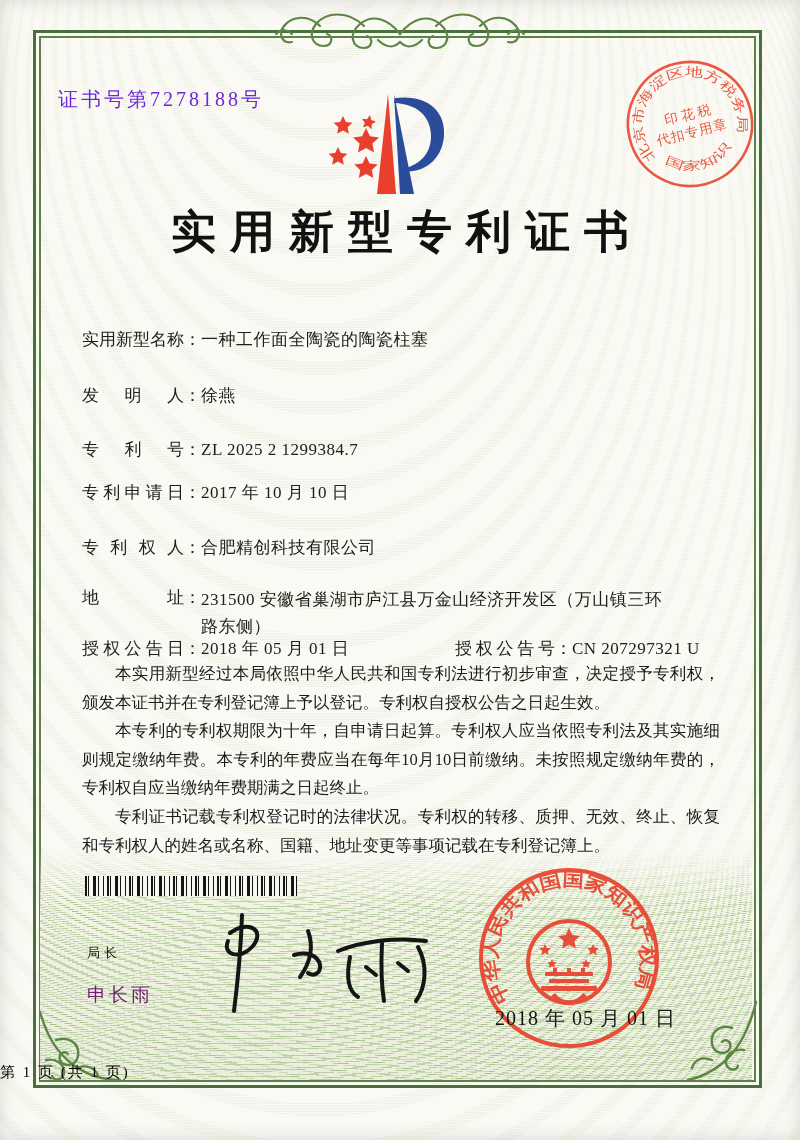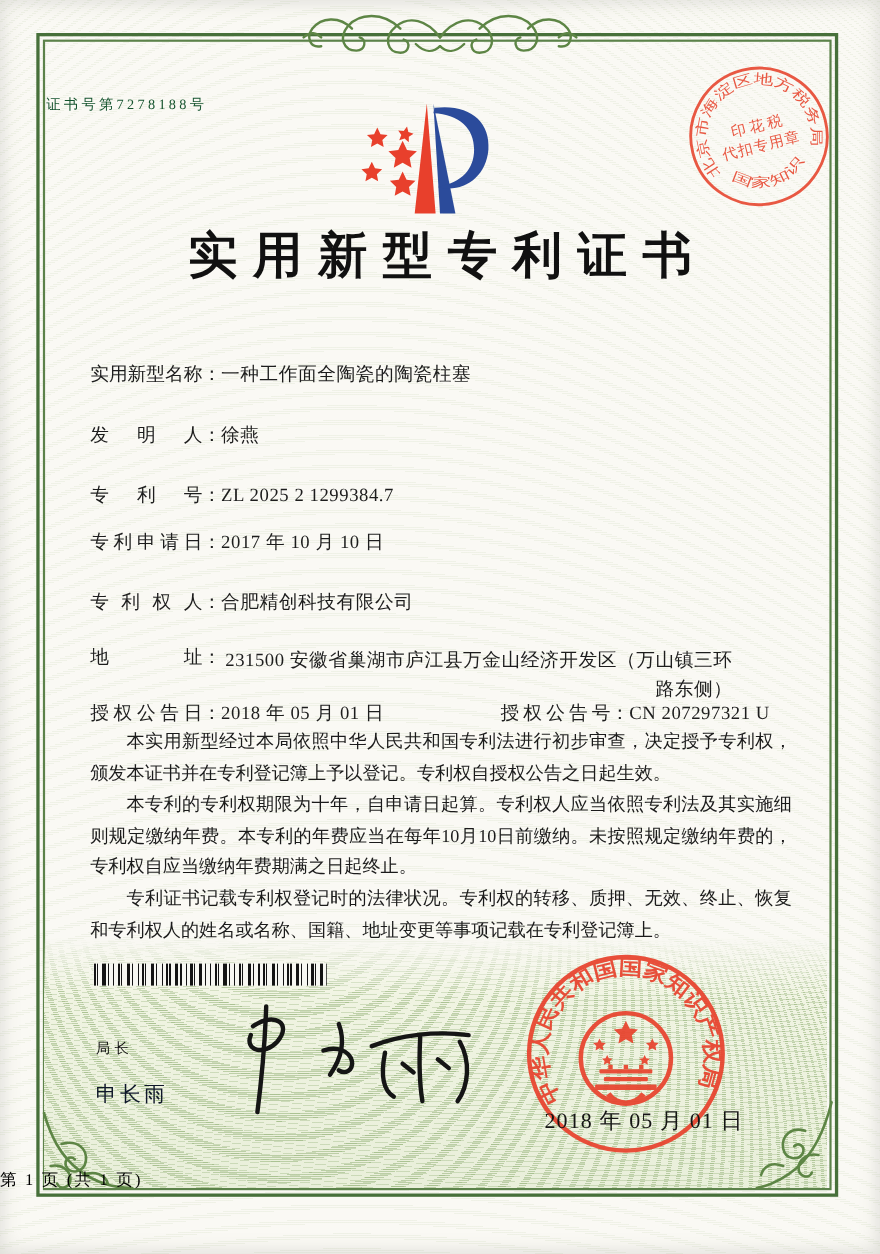--- a/index.html
+++ b/index.html
@@ -16,41 +16,41 @@
     border:3px solid #47703a;}
   .frame-inner{position:absolute;inset:3px;border:2px solid #5c824a;}
   
   .lower-zone{position:absolute;left:40px;top:852px;width:712px;height:228px;z-index:1;
     background:
       repeating-radial-gradient(1500px 520px at 30% -280px,rgba(130,165,100,.45) 0 1px,transparent 1px 5px),
       repeating-radial-gradient(1500px 560px at 75% 1180px,rgba(130,165,100,.30) 0 1px,transparent 1px 6px),
       linear-gradient(#f2f5e4,#e9efda);
     -webkit-mask-image:linear-gradient(to bottom,transparent,#000 55px);
     mask-image:linear-gradient(to bottom,transparent,#000 55px);}
-  .cert-no{position:absolute;left:42px;top:86px;font-size:13px;color:#14532d;letter-spacing:3px;z-index:3;}
+  .cert-no{position:absolute;left:58px;top:86px;font-size:20px;color:#6d28d9;letter-spacing:3px;z-index:3;}
   .title{position:absolute;left:0;top:202px;width:100%;text-align:center;font-size:45px;
     font-weight:700;color:#111;letter-spacing:14px;text-indent:14px;z-index:3;}
   .logo{position:absolute;left:328px;top:92px;z-index:3;}
   .stamp-top{position:absolute;left:610px;top:44px;transform:rotate(-14deg);opacity:.95;z-index:4;}
   .fields{position:absolute;left:0;top:0;width:100%;z-index:3;font-size:17px;color:#1d1d1d;}
   .frow{position:absolute;left:82px;white-space:nowrap;}
   .flabel{display:inline-block;width:102px;text-align:justify;text-align-last:justify;vertical-align:top;}
-  .fvalue{letter-spacing:.5px;text-align:right;}
+  .fvalue{letter-spacing:.5px;}
   .fvalue.wrap{display:inline-block;width:465px;white-space:normal;vertical-align:top;line-height:27px;}
   .grant-no{position:absolute;left:373px;top:0;white-space:nowrap;}
   .grant-no .flabel{width:100px;}
   .body-text{position:absolute;left:82px;top:660px;width:638px;z-index:3;
     font-size:16.5px;line-height:28.6px;color:#1b1b1b;text-align:justify;}
   .body-text p{margin:0;text-indent:2em;}
   .barcode{position:absolute;left:85px;top:876px;width:212px;height:20px;z-index:3;
     background:repeating-linear-gradient(90deg,#141414 0 2px,#f7f7f2 2px 3px,#141414 3px 4px,
       #f7f7f2 4px 8px,#141414 8px 11px,#f7f7f2 11px 13px,#141414 13px 14px,#f7f7f2 14px 18px,
       #141414 18px 19px,#f7f7f2 19px 22px);}
   .director{position:absolute;left:87px;top:944px;z-index:3;font-size:13px;color:#111;letter-spacing:4px;}
-  .director-name{position:absolute;left:87px;top:982px;z-index:3;font-size:19px;color:#0f172a;letter-spacing:3px;}
+  .director-name{position:absolute;left:87px;top:982px;z-index:3;font-size:19px;color:#701a75;letter-spacing:3px;}
   .sig{position:absolute;left:178px;top:905px;z-index:4;}
   .seal-bottom{position:absolute;left:473px;top:862px;z-index:3;opacity:.93;}
   .seal-date{position:absolute;left:495px;top:1005px;z-index:5;font-size:20px;color:#151515;letter-spacing:1px;white-space:nowrap;}
   .footer{position:absolute;left:0;top:1063px;width:100%;text-align:left;z-index:3;
     font-size:15px;color:#000000;letter-spacing:2px;}
   .ornament{position:absolute;z-index:2;}
   .orn-top{left:268px;top:4px;}
   .orn-bl{left:36px;top:1006px;}
   .orn-br{left:686px;top:998px;}
   svg{display:block;}

